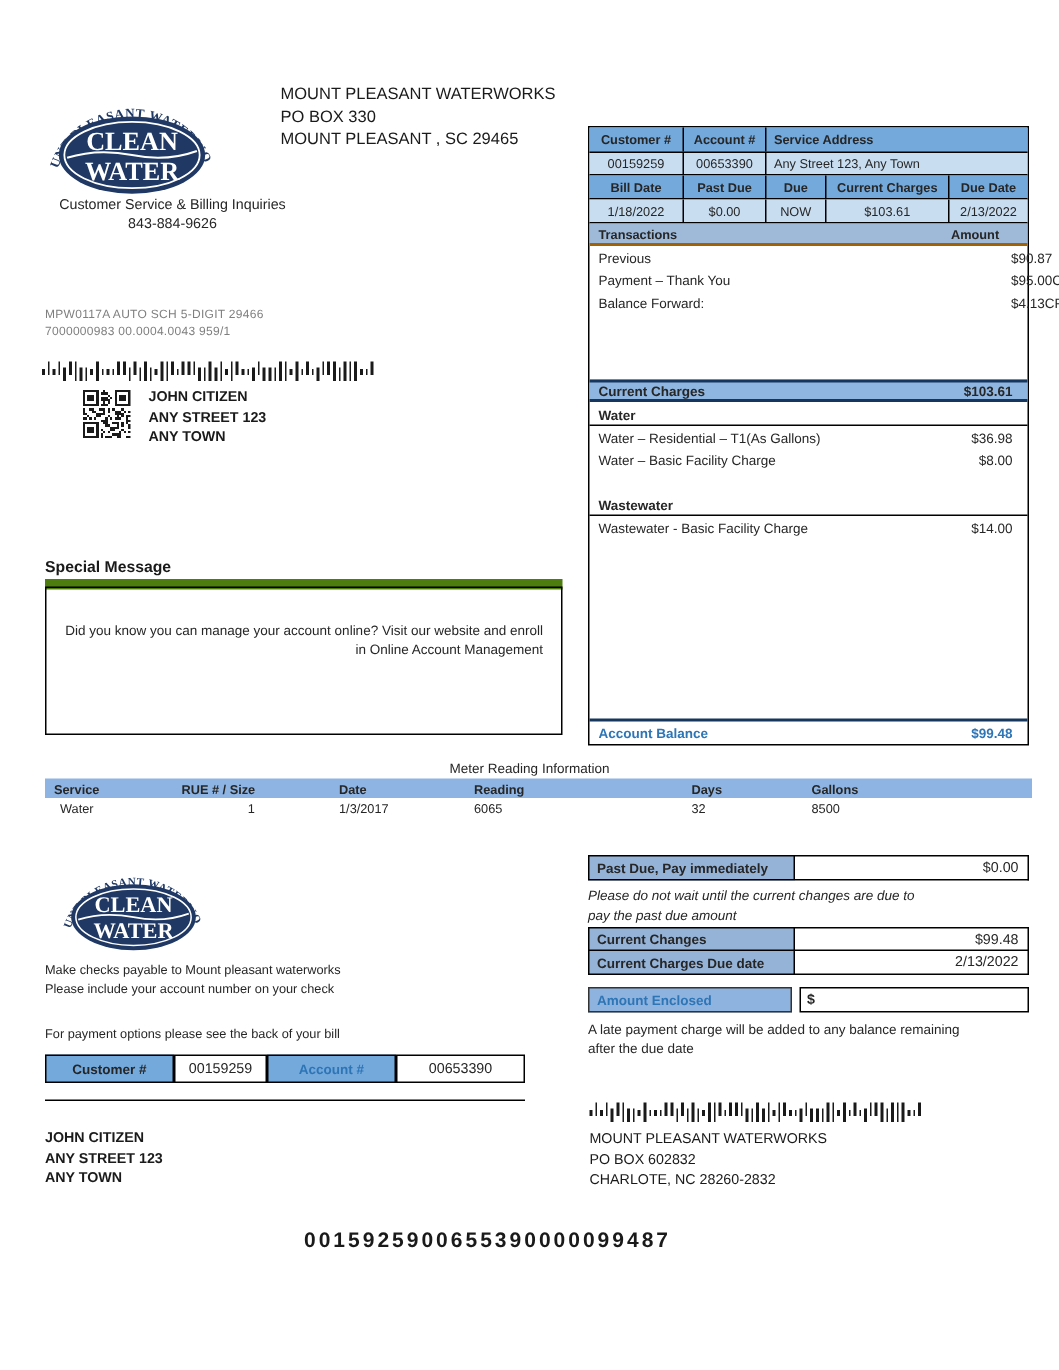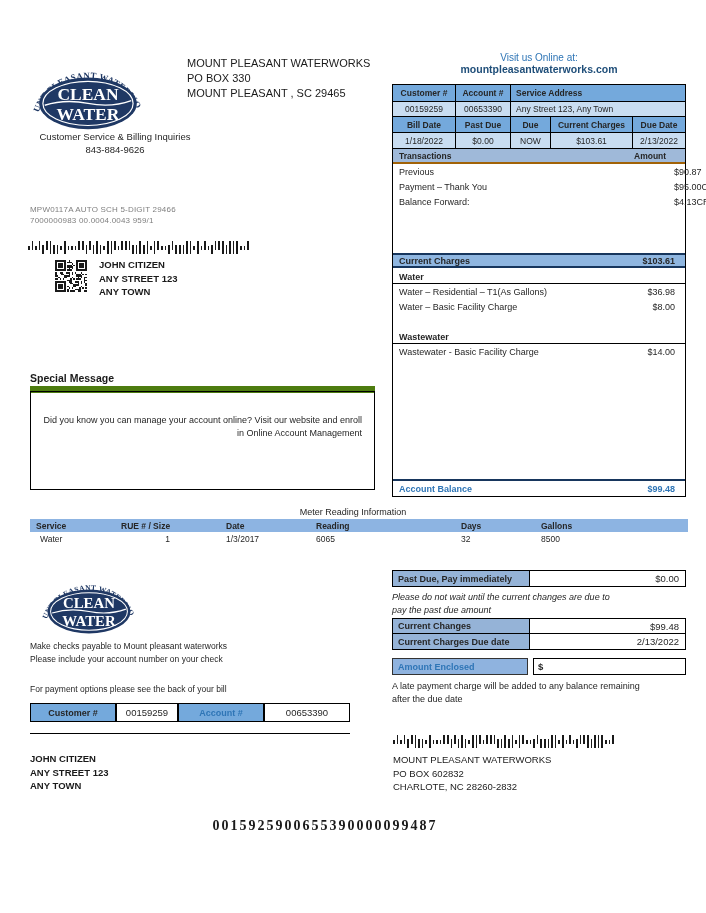--- a/index.html
+++ b/index.html
@@ -99,21 +99,21 @@
   #ae-row { left:392px; top:658px; width:294px; height:17px; display:grid; grid-template-columns:136px 5px 153px; }
   #ae-row .plbl { background:#8fb3df; color:#2e75b6; border:1px solid #333; }
   #ae-row .gap { background:transparent; }
   #ae-row .aval { background:#fff; border:1.5px solid #000; font-size:9.5px; font-weight:bold;
                   display:flex; align-items:center; padding-left:4px; }
   #late-note { left:392px; top:680px; font-size:9px; line-height:13px; }
   #barcode-bottom { left:393px; top:735px; }
   #remit-address { left:393px; top:753px; font-size:9.5px; line-height:13.5px; color:#1a1a1a; }
 
   
-  #ocr-line { left:0; top:818px; width:650px; text-align:center; font-family:Liberation Serif, serif;
+  #ocr-line { left:0; top:818px; width:650px; text-align:center; font-family:Liberation Sans, sans-serif;
               font-weight:bold; font-size:14px; letter-spacing:2px; color:#1a1a1a; }
 
   
   .imb { display:flex; align-items:center; height:13px; gap:2px; }
   .imb i { width:1.6px; background:#1a1a1a; display:block; flex:none; }
   .imb i.t0 { height:4px; }
   .imb i.t1 { height:9px; align-self:flex-start; }
   .imb i.t2 { height:9px; align-self:flex-end; }
   .imb i.t3 { height:13px; }
 </style>
@@ -142,24 +142,20 @@
     <div>MOUNT PLEASANT WATERWORKS</div>
     <div>PO BOX 330</div>
     <div>MOUNT PLEASANT , SC 29465</div>
   </div>
 
   <div class="abs" id="cust-service">
     <div>Customer Service &amp; Billing Inquiries</div>
     <div>843-884-9626</div>
   </div>
 
-  <div class="abs" id="online">
-    <div class="l1">Visit us Online at:</div>
-    <div class="l2">mountpleasantwaterworks.com</div>
-  </div>
 
   <div class="abs" id="panel">
     <div class="srow h1">
       <div class="scell">Customer #</div>
       <div class="scell">Account #</div>
       <div class="scell left">Service Address</div>
     </div>
     <div class="srow d1">
       <div class="scell">00159259</div>
       <div class="scell">00653390</div>

